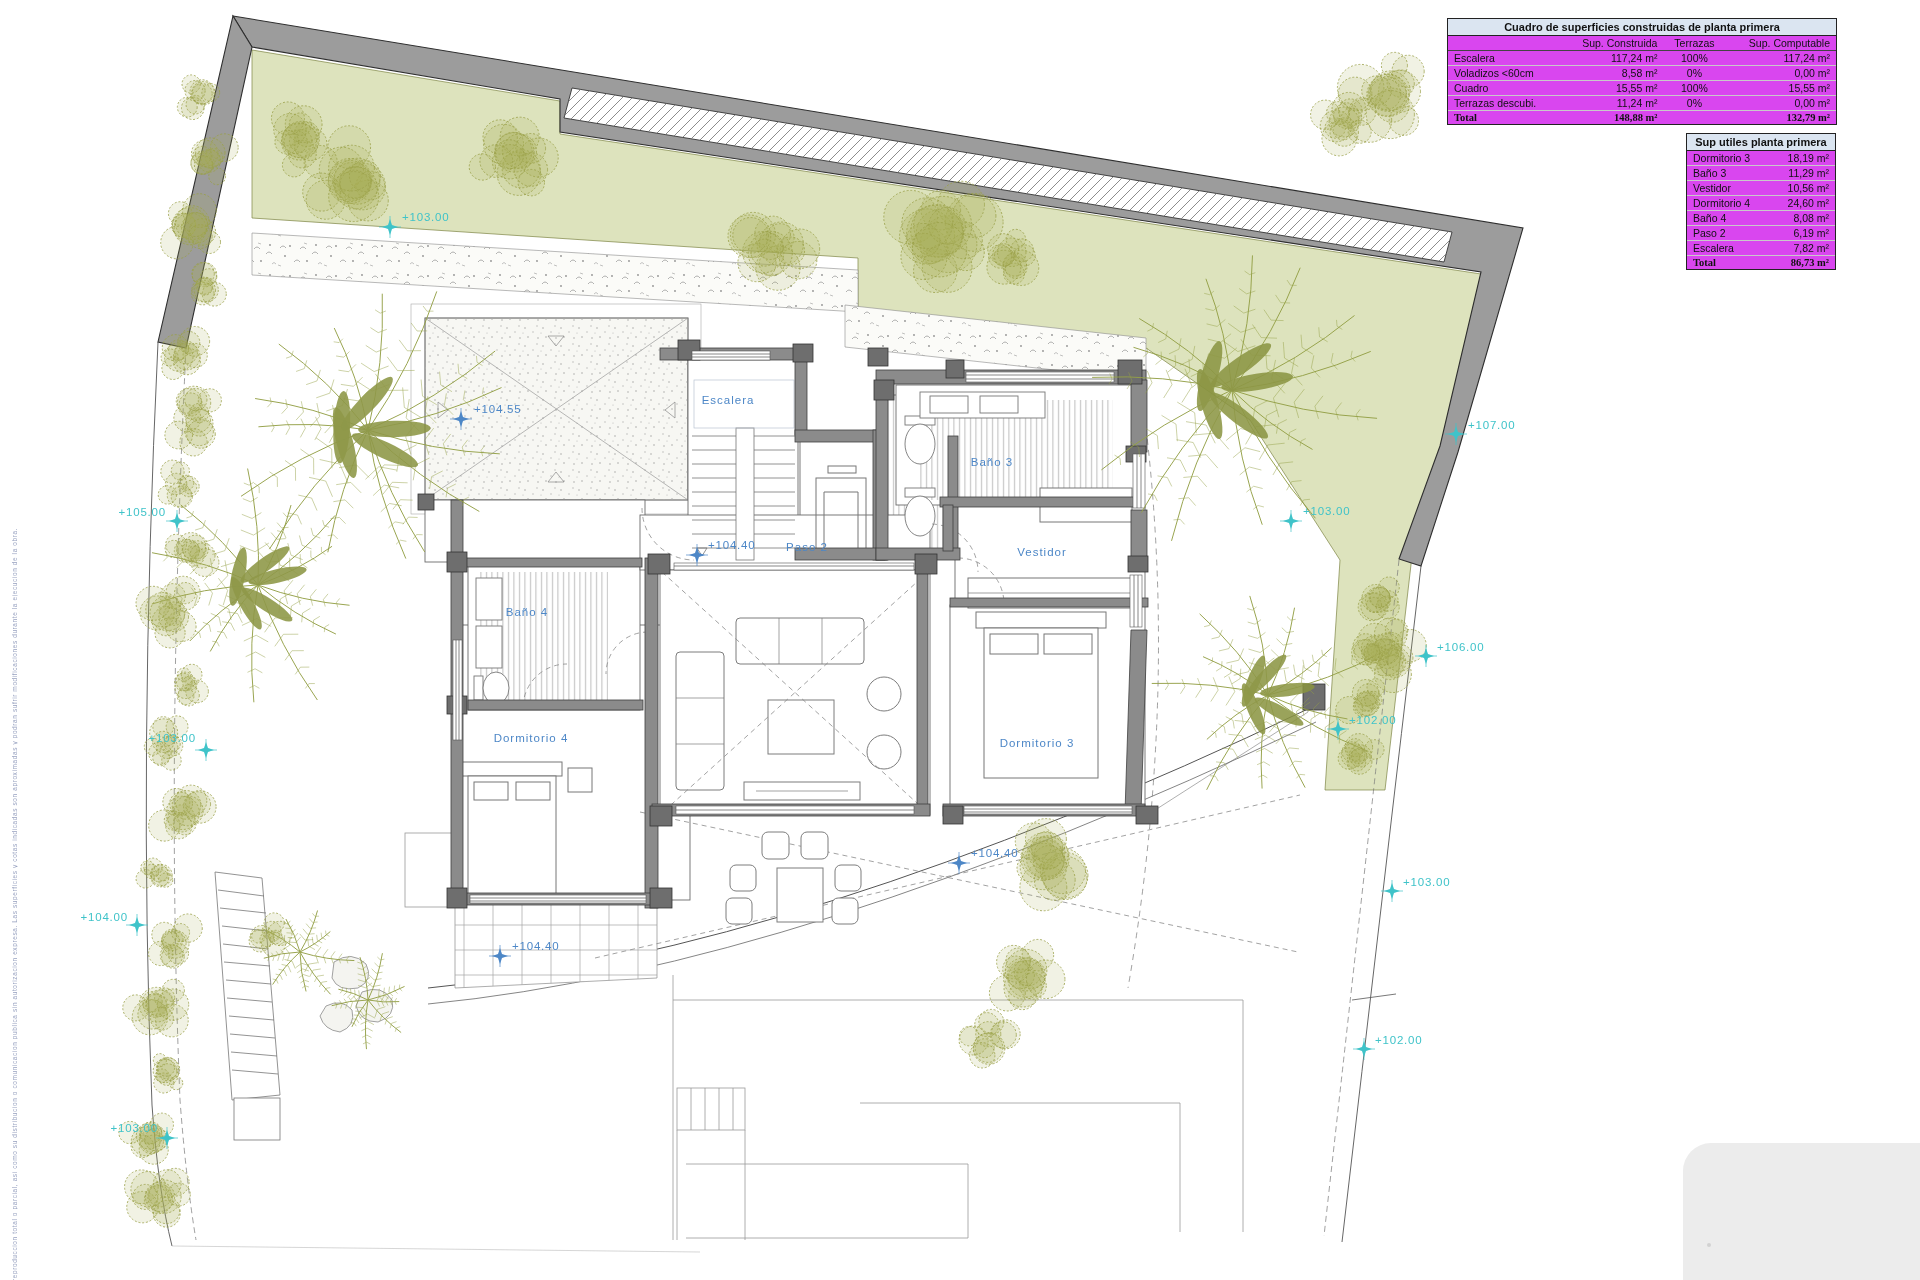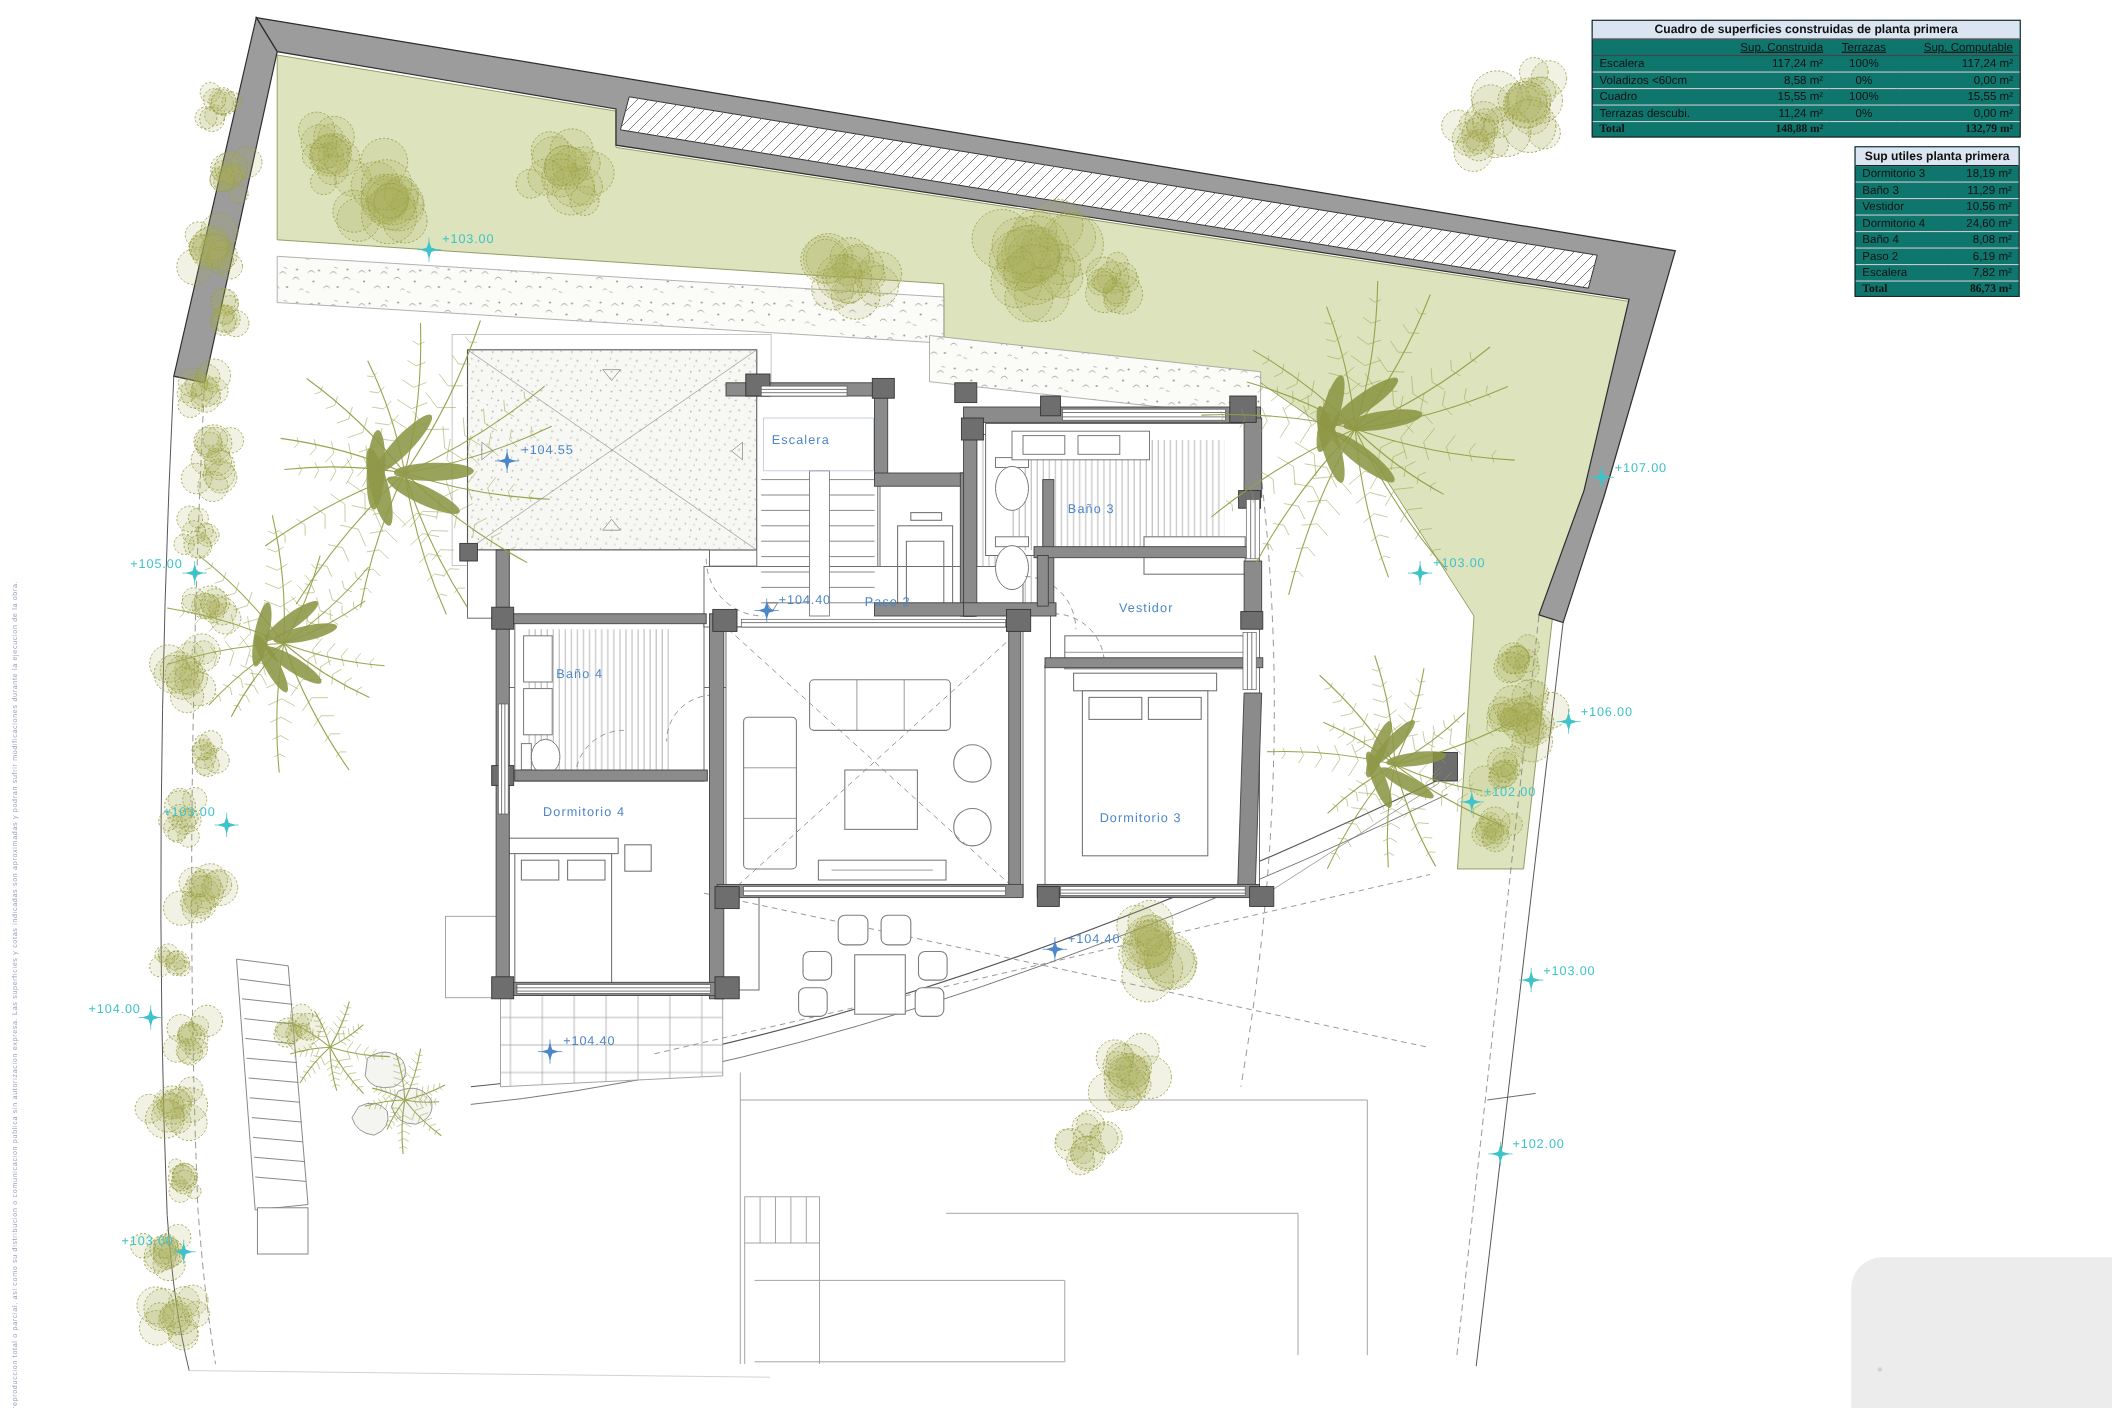--- a/index.html
+++ b/index.html
@@ -8,26 +8,26 @@
   svg text{font-family:"Liberation Sans",sans-serif;}
   .lbl{font-size:11.5px;letter-spacing:1px;}
   .mktx{font-size:11.5px;letter-spacing:.8px;}
   .w{fill:#8b8b8b;stroke:#3f3f3f;stroke-width:.8;}
   .c{fill:#6e6e6e;stroke:#333;stroke-width:.8;}
   .room{fill:#ffffff;stroke:#6b6b6b;stroke-width:.9;}
   .tn{stroke:#a9a9a9;stroke-width:.6;fill:none;}
   .dash{stroke:#8a8a8a;stroke-width:.8;fill:none;stroke-dasharray:5 4;}
   .glz{stroke:#555;stroke-width:.7;}
   
-  .tbl{position:absolute;background:#0f766e;border:1.4px solid #222;font-size:10.5px;color:#111;}
+  .tbl{position:absolute;background:#d946ef;border:1.4px solid #222;font-size:10.5px;color:#111;}
   .tbl .t-title{background:#dbe5f1;border-bottom:1.2px solid #222;font-weight:bold;
                 text-align:center;padding:2px 2px;font-size:11px;}
   .tbl table{border-collapse:collapse;width:100%;}
   .tbl td{padding:1px 6px;border-bottom:.6px solid #c9c9c9;white-space:nowrap;}
-  .tbl tr.hdr td{border-bottom:1px solid #444;text-decoration:underline;}
+  .tbl tr.hdr td{border-bottom:1px solid #444;}
   .tbl tr.tot td{border-top:1.2px solid #222;border-bottom:none;font-weight:bold;font-family:Liberation Serif, serif;}
   .tbl td.num{text-align:right;}
   .tbl td.ctr{text-align:center;}
   .watermark{position:absolute;left:1683px;top:1143px;width:260px;height:160px;
              background:#ececec;border-radius:28px 6px 0 0;}
   .wm-dot{position:absolute;left:24px;top:100px;width:4px;height:4px;border-radius:50%;background:#d2d2d2;}
   .margin-note{position:absolute;left:-586px;top:896px;width:1200px;transform:rotate(-90deg);
                transform-origin:center;font-size:6.5px;color:#98a2c0;letter-spacing:.6px;white-space:nowrap;overflow:hidden;}
 </style>
 </head>

